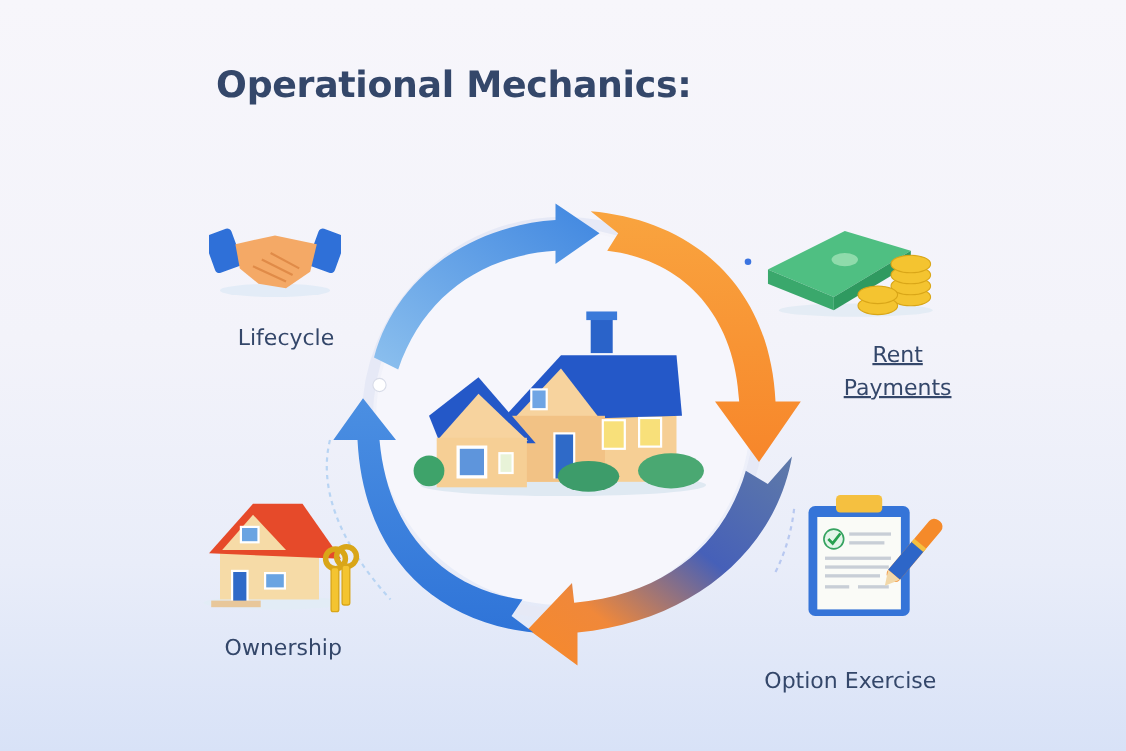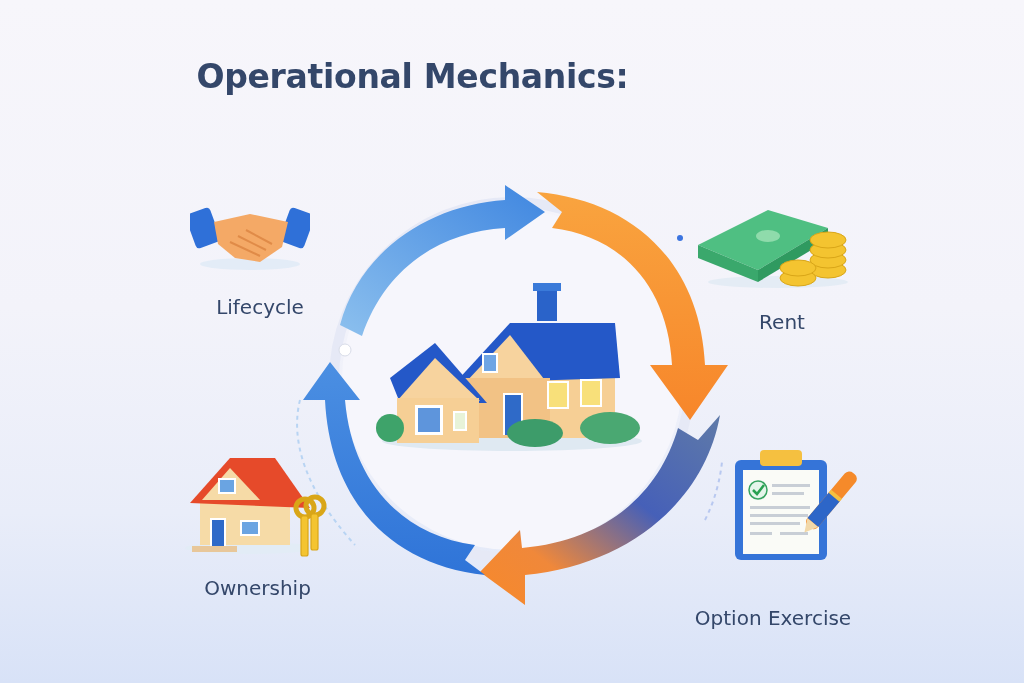--- a/index.html
+++ b/index.html
@@ -132,22 +132,23 @@
   <ellipse cx="70" cy="36" rx="12" ry="6" fill="#8fdbab"></ellipse>
   <g fill="#f4c430" stroke="#d9a618" stroke-width="1">
     <ellipse cx="130" cy="70" rx="18" ry="8"></ellipse>
     <ellipse cx="130" cy="60" rx="18" ry="8"></ellipse>
     <ellipse cx="130" cy="50" rx="18" ry="8"></ellipse>
     <ellipse cx="130" cy="40" rx="18" ry="8"></ellipse>
     <ellipse cx="100" cy="78" rx="18" ry="8"></ellipse>
     <ellipse cx="100" cy="68" rx="18" ry="8"></ellipse>
   </g>
 </svg>
-<div class="label" style="left:712px; top:307px; width:140px;">
+<div class="label" style="left:746px; top:307px; width:140px;text-decoration:underline;">
   <div>Rent</div>
+  <div>Payments</div>
 </div>
 
 <svg class="icon" style="left:730px; top:448px;" width="130" height="115" viewBox="0 0 130 115">
   <rect x="5" y="12" width="92" height="100" rx="6" fill="#3574d8"></rect>
   <rect x="13" y="22" width="76" height="84" fill="#fafbf7"></rect>
   <rect x="30" y="2" width="42" height="16" rx="4" fill="#f5c040"></rect>
   <circle cx="28" cy="42" r="9" fill="#e4f5ea" stroke="#36a360" stroke-width="1.5"></circle>
   <path d="M23 42 L 27 46 L 34 37" stroke="#28a050" stroke-width="2.5" fill="none"></path>
   <g fill="#c8ced6">
     <rect x="42" y="36" width="38" height="3"></rect>

